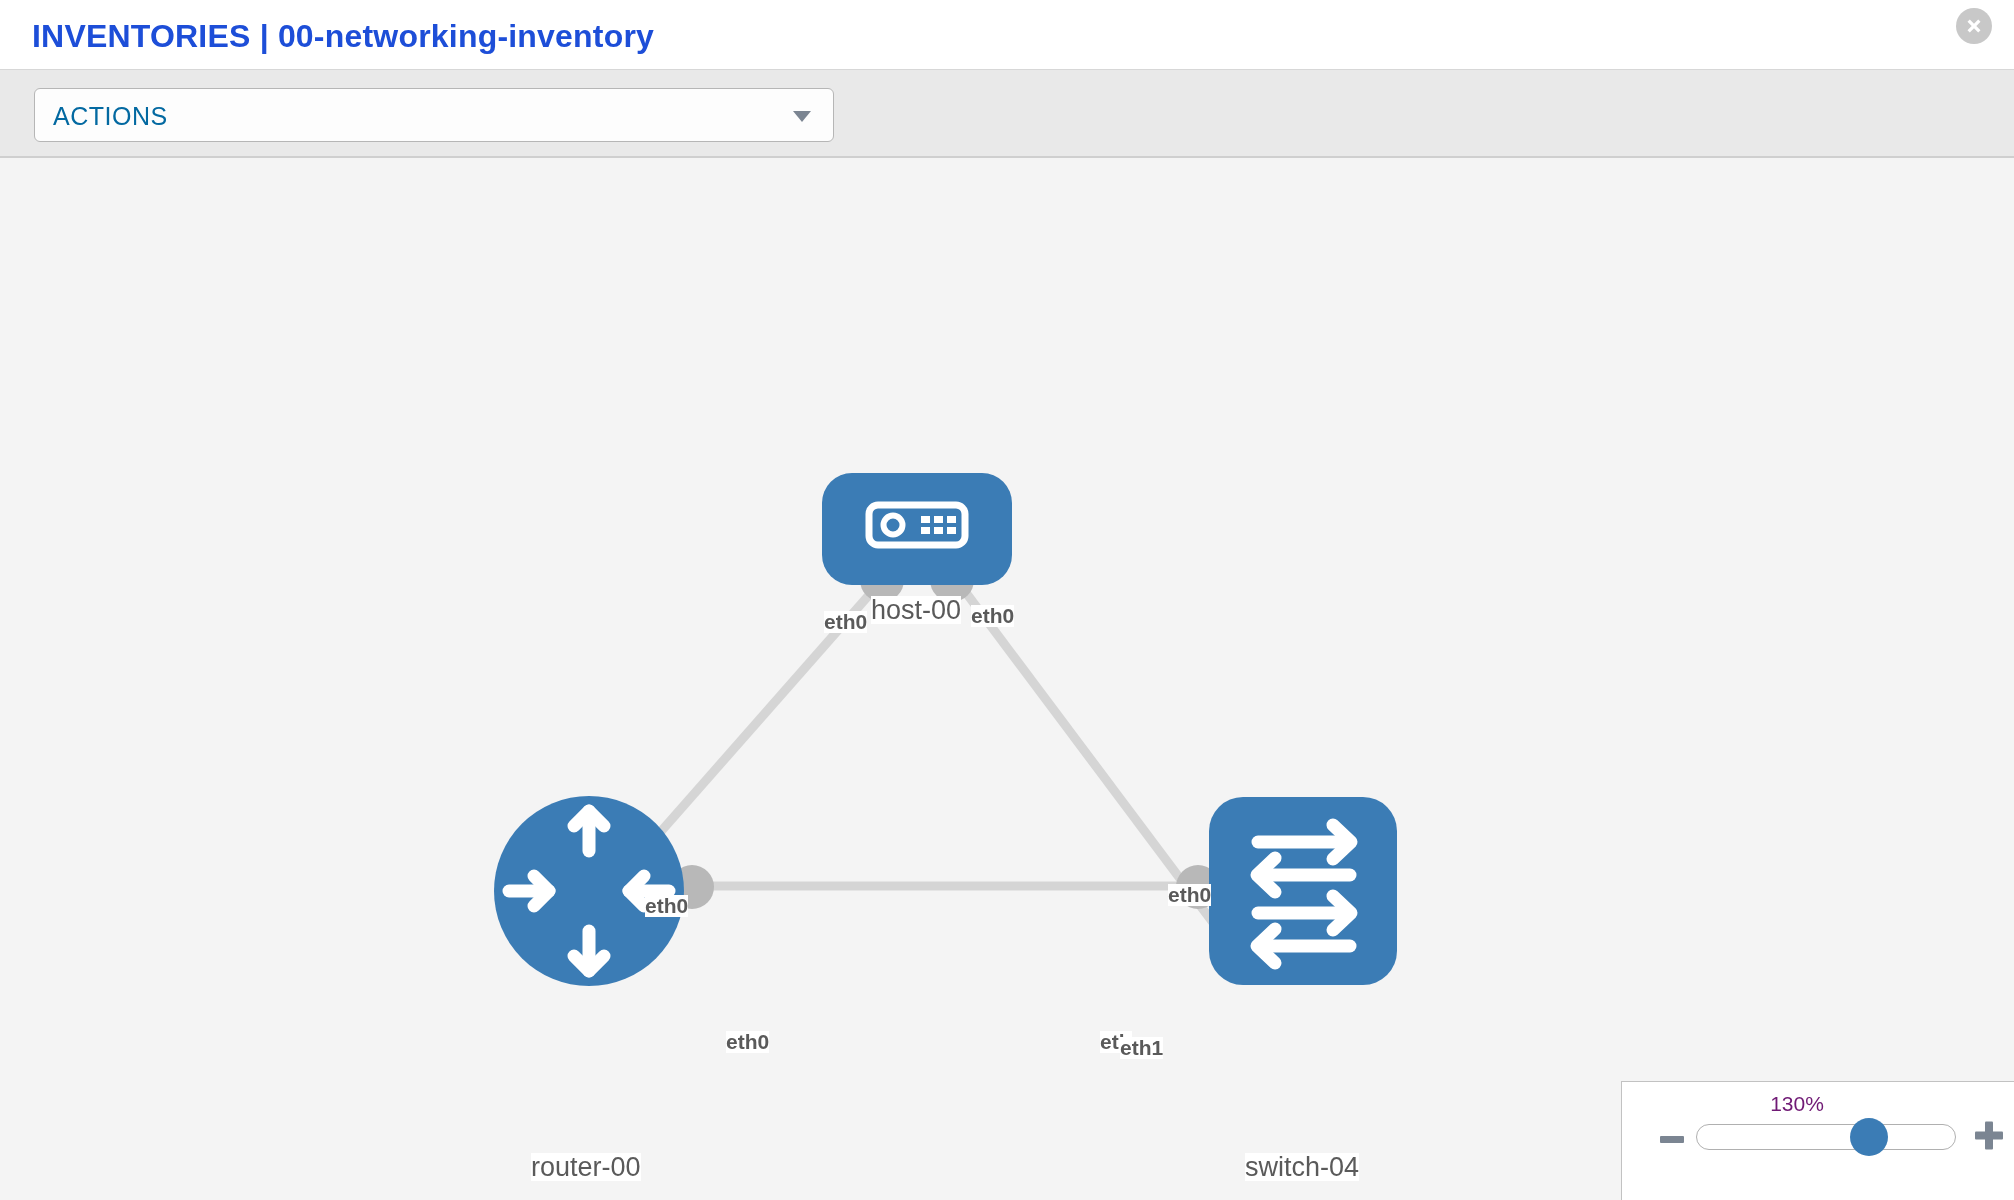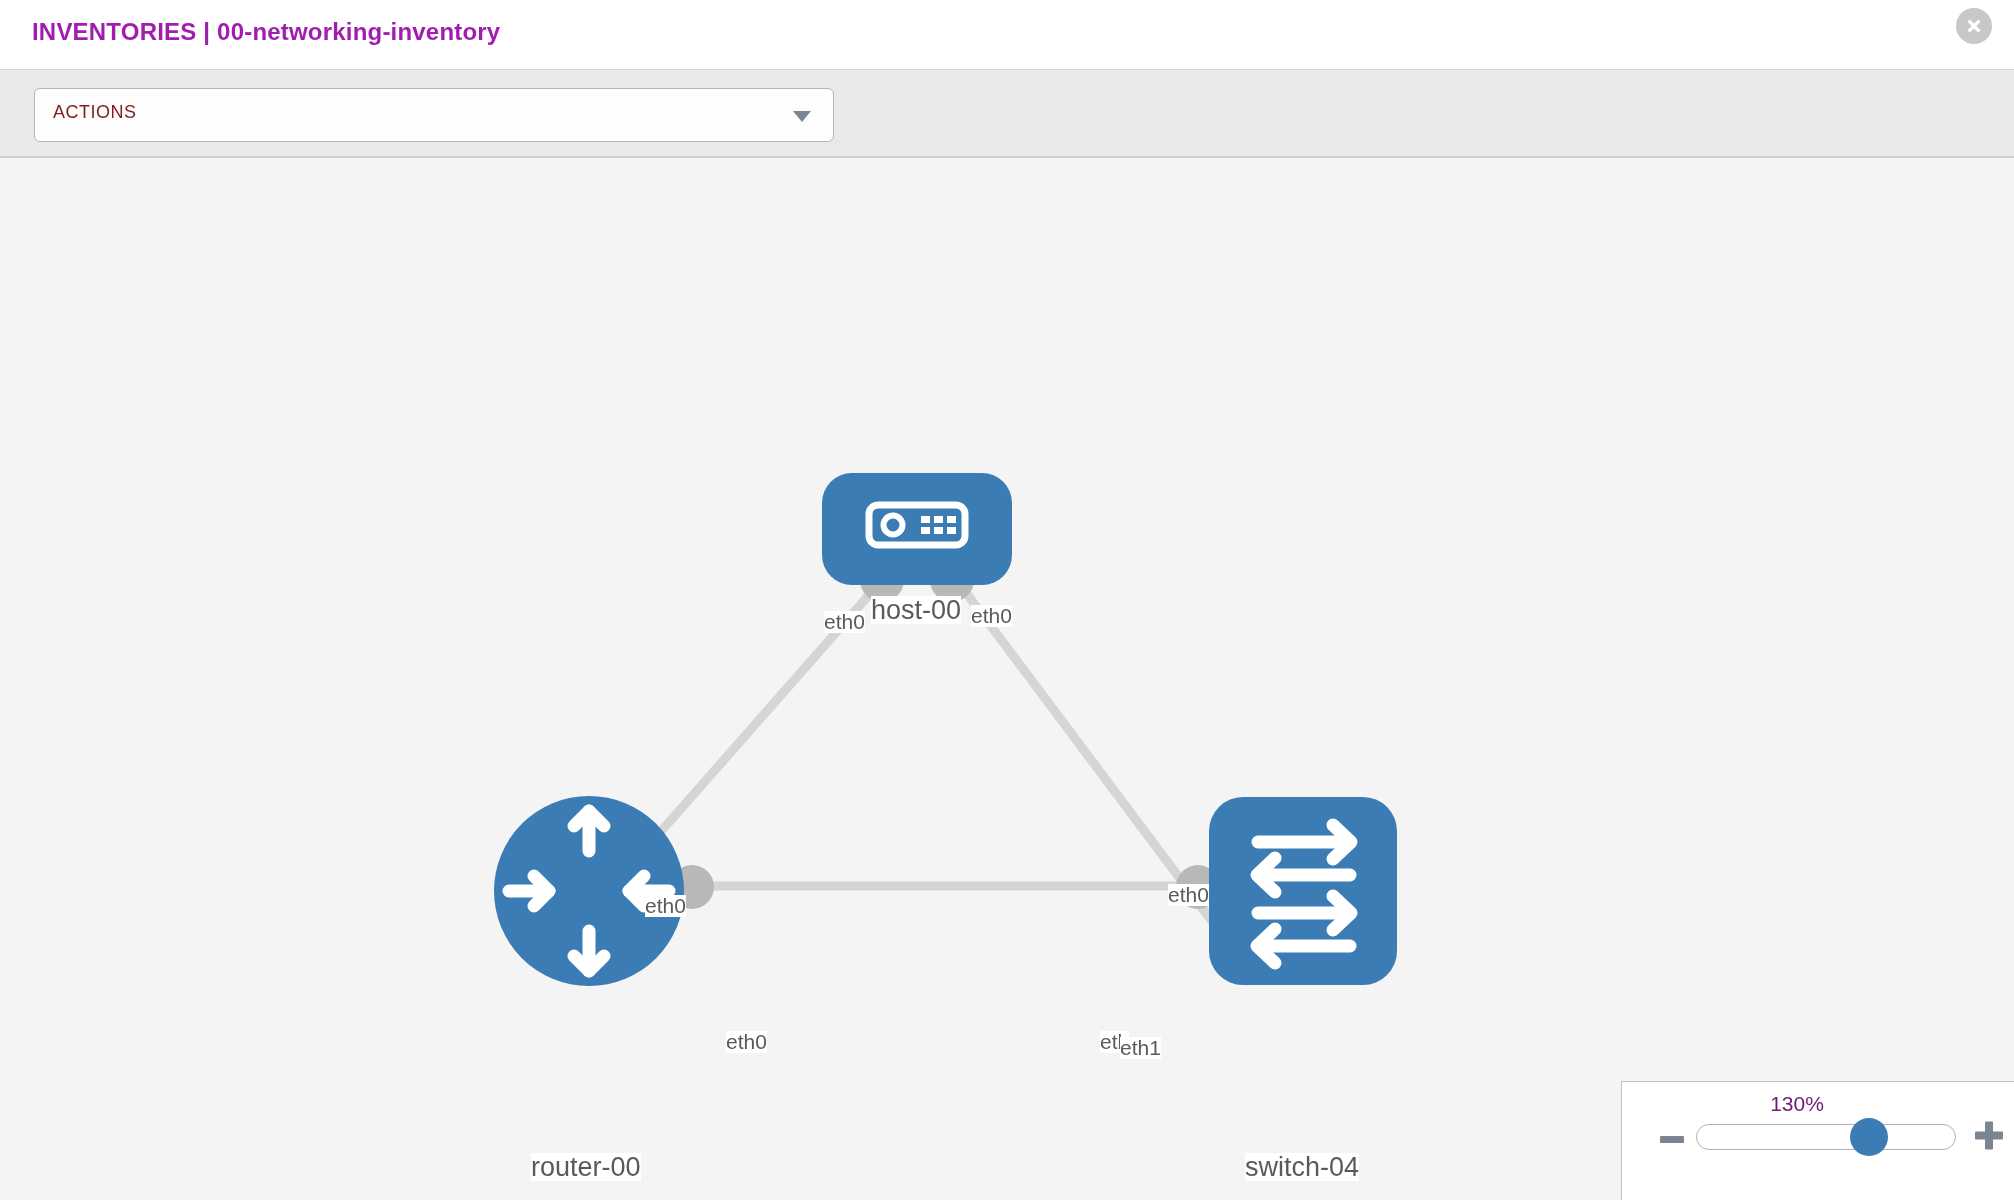--- a/index.html
+++ b/index.html
@@ -27,23 +27,23 @@
     width: 2014px;
     height: 70px;
     background: #ffffff;
     border-bottom: 1px solid #d7d7d7;
     box-sizing: border-box;
   }
   .header-title {
     position: absolute;
     left: 32px;
     top: 18px;
-    font-size: 24px;
+    font-size: 32px;
     font-weight: bold;
-    color: #a21caf;
+    color: #1d4ed8;
     letter-spacing: 0.2px;
     white-space: nowrap;
   }
   .close-btn {
     position: absolute;
     right: 22px;
     top: 8px;
     width: 36px;
     height: 36px;
     border-radius: 50%;
@@ -71,22 +71,22 @@
     background: #fdfdfd;
     border: 1px solid #b6b6b6;
     border-radius: 6px;
     box-sizing: border-box;
     cursor: pointer;
   }
   .actions-label {
     position: absolute;
     left: 18px;
     top: 13px;
-    font-size: 18px;
-    color: #7f1d1d;
+    font-size: 25px;
+    color: #0369a1;
     letter-spacing: 0.5px;
   }
   .caret {
     position: absolute;
     right: 22px;
     top: 22px;
     width: 0; height: 0;
     border-left: 9px solid transparent;
     border-right: 9px solid transparent;
     border-top: 11px solid #7b8592;
@@ -135,21 +135,21 @@
 
   
   .topo-label {
     position: absolute;
     background: #ffffff;
     color: #5a5a5a;
     white-space: nowrap;
     line-height: 1.05;
   }
   .node-label { font-size: 27px; }
-  .edge-label { font-size: 21px; }
+  .edge-label { font-size: 21px; font-weight: bold; }
 
   
   .zoom-panel {
     position: absolute;
     left: 1621px;
     top: 1081px;
     width: 400px;
     height: 125px;
     background: #ffffff;
     border: 1px solid #c2c2c2;

